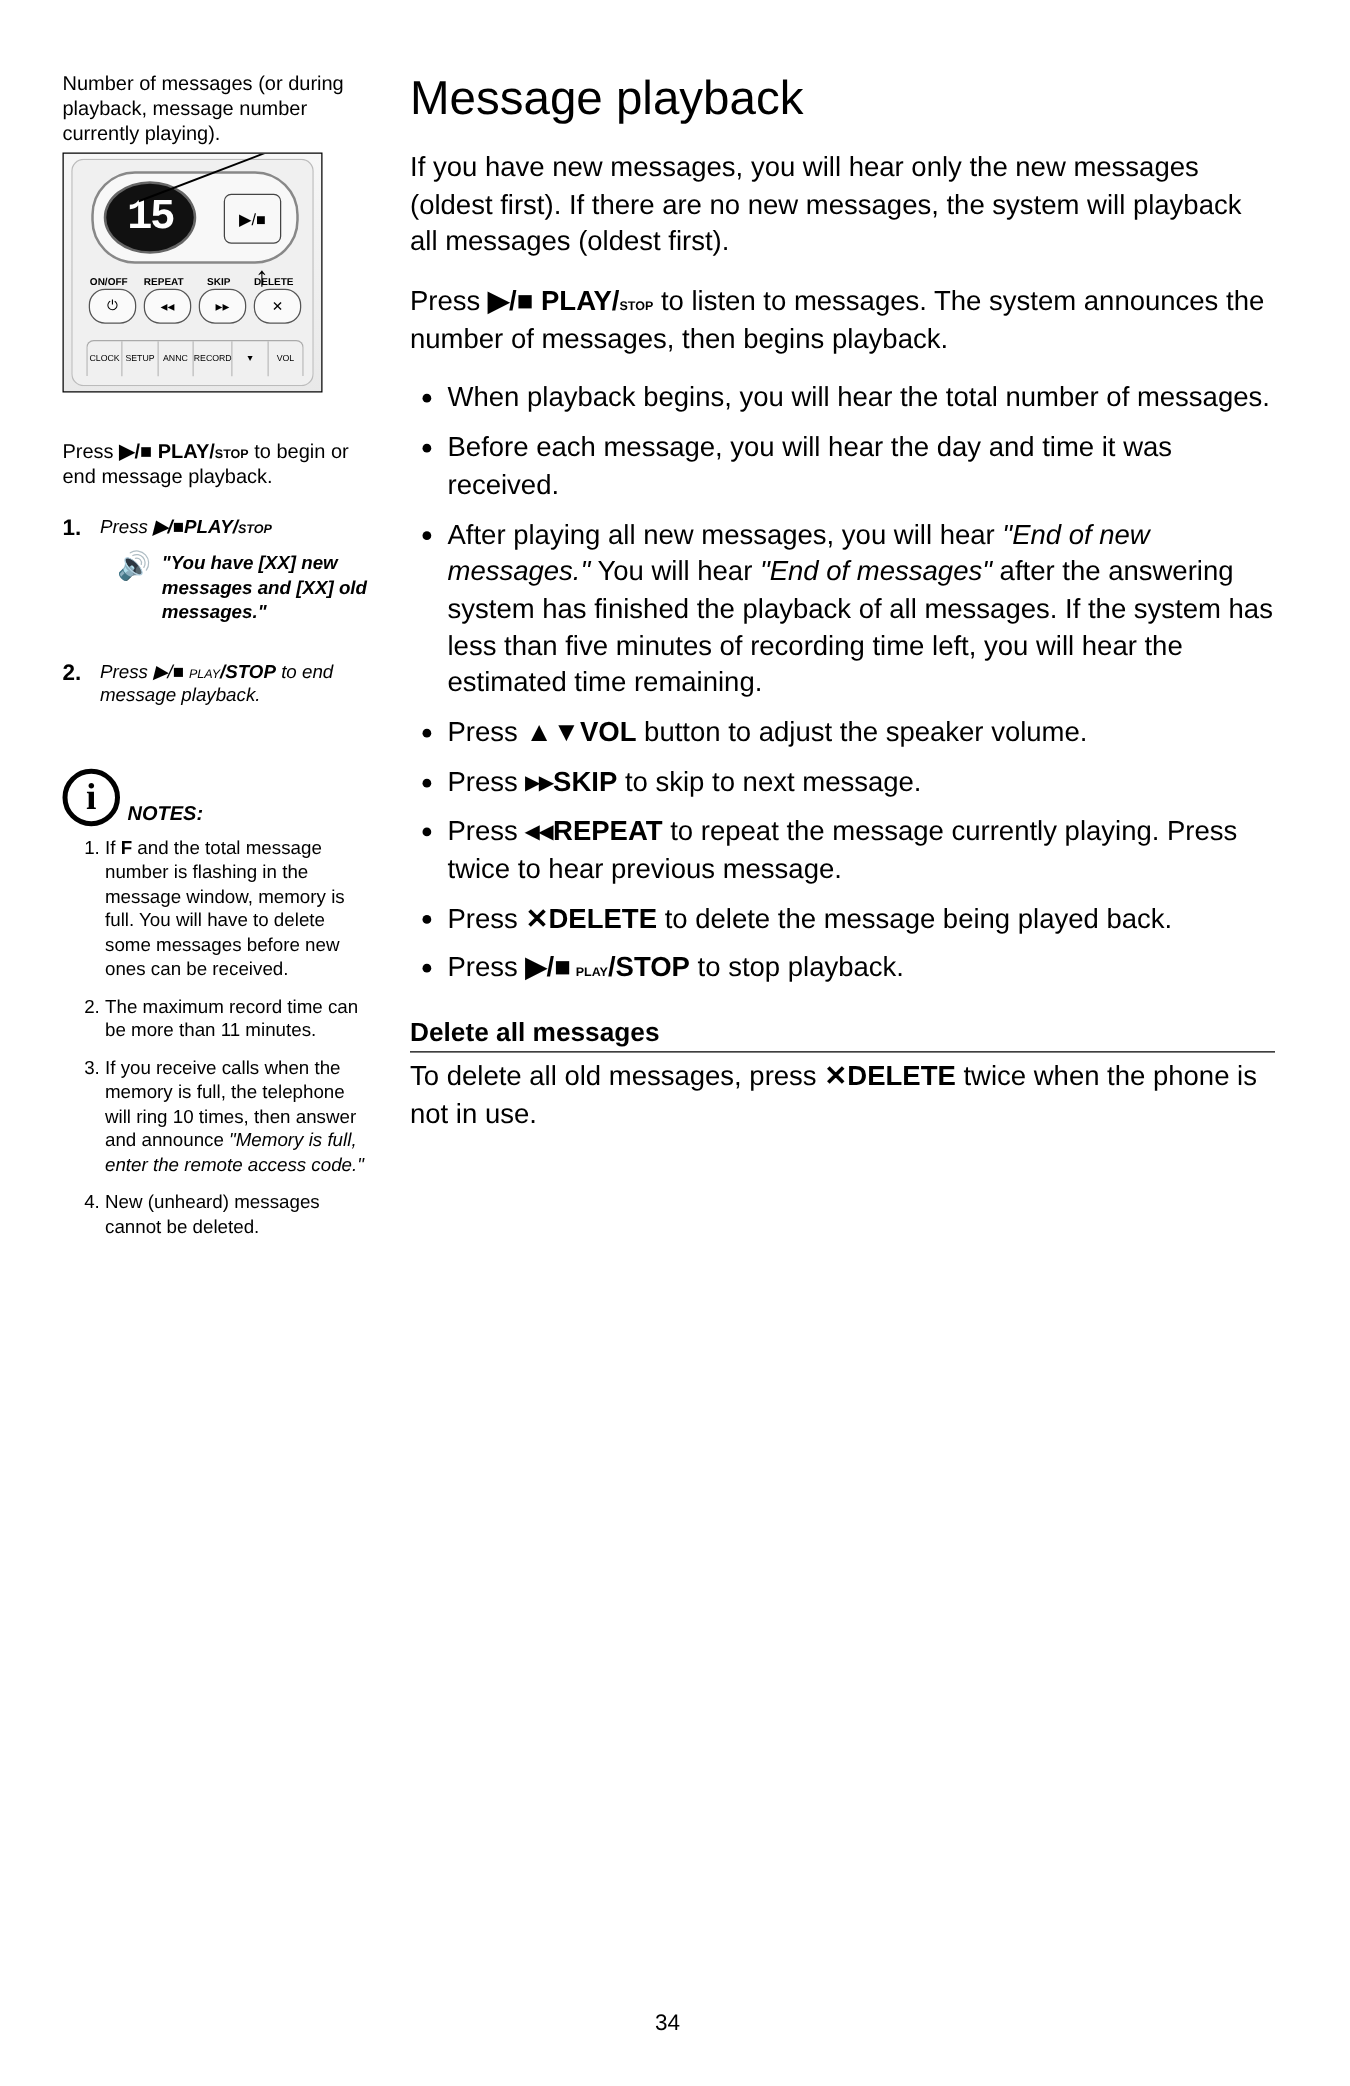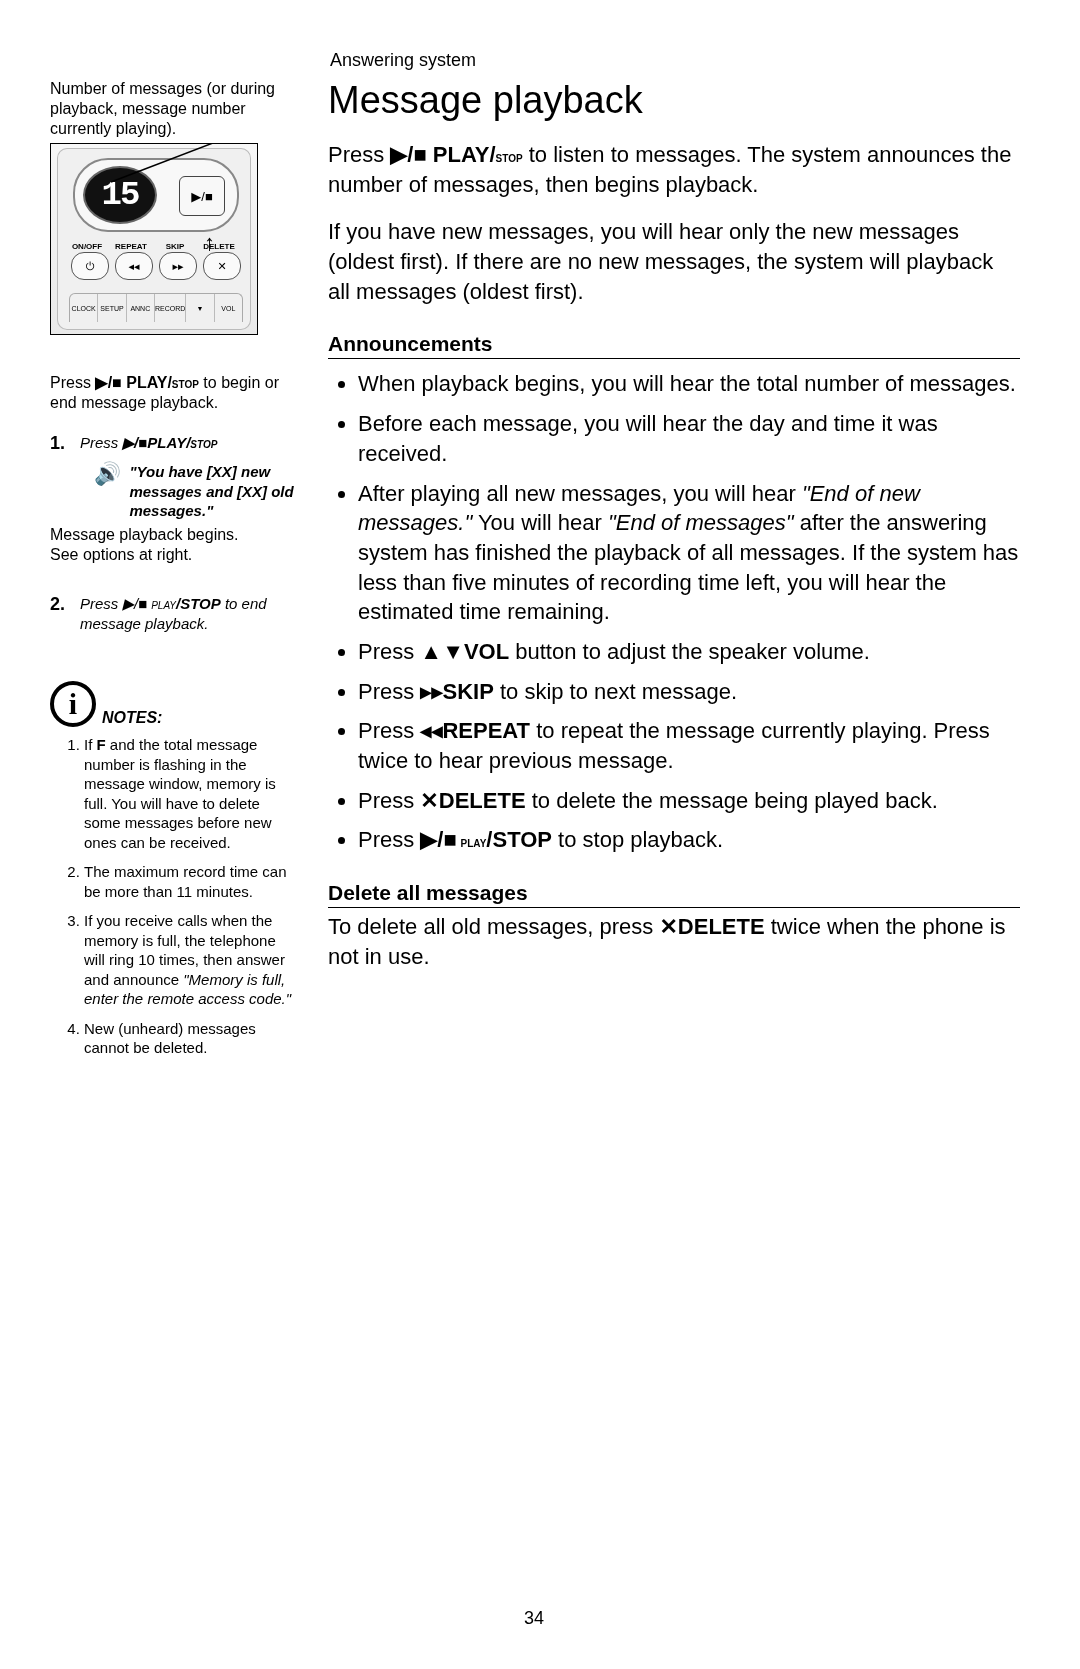--- a/index.html
+++ b/index.html
@@ -231,21 +231,20 @@
     left: 0; right: 12px;
     text-align: center;
     font-size: 18px;
   }
   b { font-weight: bold; }
 </style>
 </head>
 <body>
 
 <div class="page">
-  <div class="header-label">Answering system</div>
 
   <div class="columns">
 
     <div class="left">
       <div class="caption">Number of messages (or during playback, message number currently playing).</div>
 
       <div class="device">
         <div class="body">
           <div class="display-pod">
             <div class="display">15</div>
@@ -288,22 +287,20 @@
         <div class="step">
           <div class="num">1.</div>
           <div class="txt">
             <span>Press </span><b class="sym">▶/■</b><b>PLAY/</b><b class="smallcaps">stop</b>
           </div>
         </div>
         <div class="speaker-quote">
           <span class="speaker-icon">🔊</span>
           <span>"You have [XX] new messages and [XX] old messages."</span>
         </div>
-        <div class="plain-note" style="white-space:pre-line">Message playback begins.
-See options at right.</div>
 
         <div class="step" style="margin-top:28px">
           <div class="num">2.</div>
           <div class="txt">
             <span>Press </span><span class="sym">▶/■</span><span class="smallcaps"> play</span><b>/STOP</b><span> to end message playback.</span>
           </div>
         </div>
       </div>
 
       <div class="notes-head">
@@ -318,26 +315,25 @@
         <li>
           <span>If you receive calls when the memory is full, the telephone will ring 10 times, then answer and announce </span><span class="ital">"Memory is full, enter the remote access code."</span>
         </li>
         <li>New (unheard) messages cannot be deleted.</li>
       </ol>
     </div>
 
     <div class="right">
       <h1 class="title">Message playback</h1>
 
+      <div class="para">If you have new messages, you will hear only the new messages (oldest first). If there are no new messages, the system will playback all messages (oldest first).</div>
       <div class="para">
         <span>Press </span><b class="sym">▶/■</b><b> PLAY/</b><b class="smallcaps">stop</b><span> to listen to messages. The system announces the number of messages, then begins playback.</span>
       </div>
-      <div class="para">If you have new messages, you will hear only the new messages (oldest first). If there are no new messages, the system will playback all messages (oldest first).</div>
-
-      <h3 class="section">Announcements</h3>
+
       <ul class="bul">
         <li>When playback begins, you will hear the total number of messages.</li>
         <li>Before each message, you will hear the day and time it was received.</li>
         <li>
           <span>After playing all new messages, you will hear </span><span class="ital">"End of new messages."</span><span> You will hear </span><span class="ital">"End of messages"</span><span> after the answering system has finished the playback of all messages. If the system has less than five minutes of recording time left, you will hear the estimated time remaining.</span>
         </li>
       </ul>
 
       <ul class="bul">
         <li>

